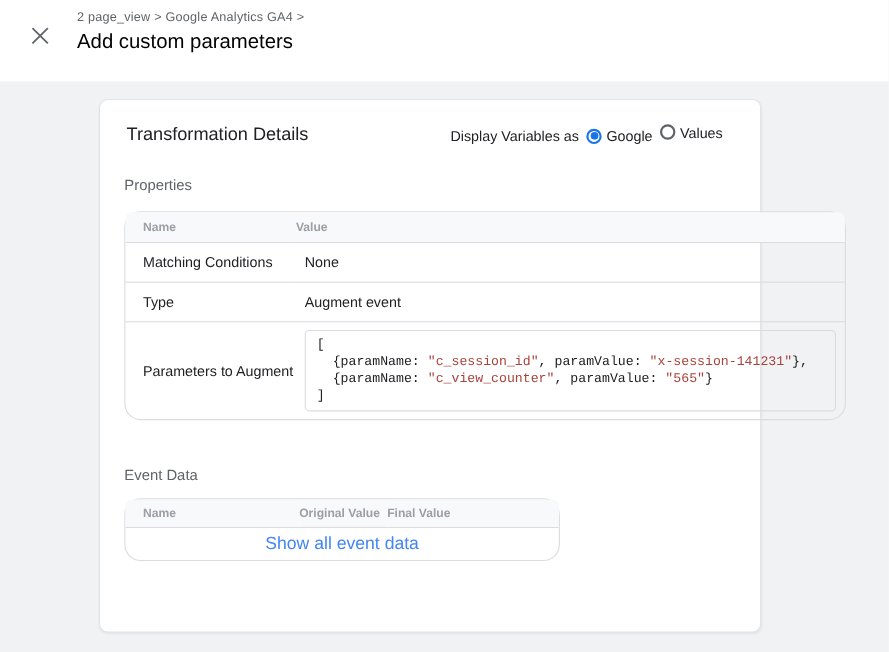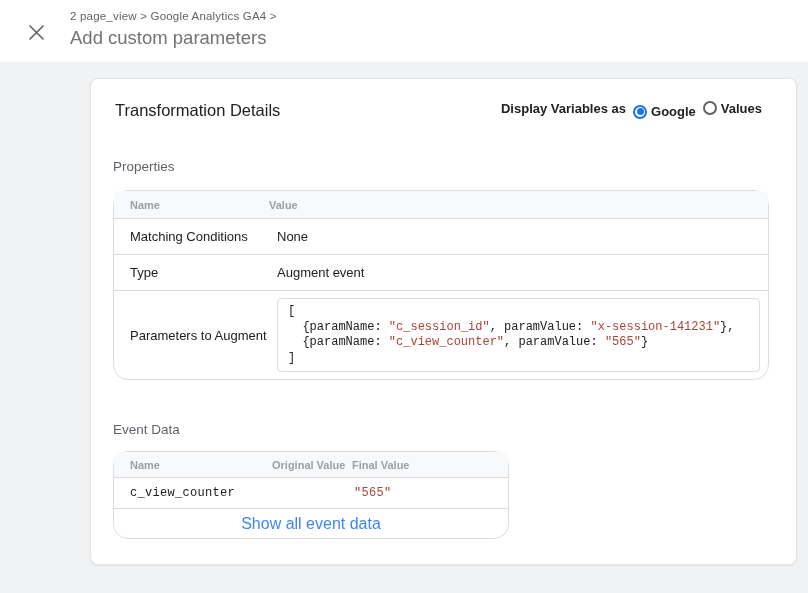--- a/index.html
+++ b/index.html
@@ -5,55 +5,55 @@
   * { box-sizing: border-box; }
   html,body { margin:0; padding:0; }
   body {
     width:808px; height:593px; overflow:hidden;
     background:#f0f2f4;
     font-family:"Liberation Sans", sans-serif;
     color:#202124;
   }
 
   
-  .topbar { position:relative; height:62px; background:#ffffff; }
+  .topbar { position:relative; height:74px; background:#ffffff; }
   .close-btn {
     position:absolute; left:24px; top:20px;
     width:24px; height:24px; padding:0;
     background:none; border:none; cursor:pointer;
     display:flex; align-items:center; justify-content:center;
   }
   .head-text { position:absolute; left:70px; top:9px; }
   .crumb { font-size:11.5px; color:#5f6368; letter-spacing:.2px; line-height:14px; }
-  .page-title { font-size:18.5px; color:#737373; font-weight:400; margin-top:3px; line-height:24px; }
+  .page-title { font-size:18.5px; color:#000000; font-weight:400; margin-top:3px; line-height:24px; }
 
   
   .page { padding-top:16px; }
   .card {
-    margin-left:90px; width:707px; min-height:485px;
+    margin-left:90px; width:602px; min-height:485px;
     background:#ffffff; border:1px solid #e1e3e6; border-radius:8px;
     box-shadow:0 1px 2px rgba(60,64,67,.08);
     padding:20px 22px 25px 22px;
   }
   .card-head { display:flex; justify-content:space-between; align-items:center; height:22px; }
   .card-title { font-size:16.5px; font-weight:400; margin:0; padding-left:2px; color:#202124; }
 
-  .display-toggle { display:flex; align-items:flex-start; font-size:13px; color:#202124; padding-right:12px;font-weight:bold; }
+  .display-toggle { display:flex; align-items:flex-end; font-size:13px; color:#202124; padding-right:12px; }
   .radio-opt { display:inline-flex; align-items:center; margin-left:7px; cursor:pointer; }
   .radio-circle {
     width:14px; height:14px; border-radius:50%;
     border:2px solid #5f6368;
     display:inline-flex; align-items:center; justify-content:center;
     flex:0 0 auto;
   }
   .radio-circle.sel { border-color: var(--accent,#1a73e8); }
   .radio-dot { width:7px; height:7px; border-radius:50%; background:var(--accent,#1a73e8); }
   .radio-label { margin-left:4px; }
 
-  .section-label { font-size:13.5px; color:#5f6368; margin-top:38px; line-height:16px; }
+  .section-label { font-size:13.5px; color:#5f6368; margin-top:28px; line-height:16px; }
   .section-label.event { margin-top:42px; }
 
   
   table {
     border-collapse:separate; border-spacing:0;
     margin-top:15px;
     border:1px solid var(--border,#dadce0); border-radius:15px;
     font-size:13px;
     table-layout:fixed;
   }
@@ -180,25 +180,20 @@
           <col>
         </colgroup>
       <thead>
         <tr>
           <th>Name</th>
           <th>Original Value</th>
           <th>Final Value</th>
         </tr>
       </thead>
       <tbody id="events-body">
-          <tr class="data-row">
-            <td class="name-cell mono">c_view_counter</td>
-            <td class="original-cell mono"></td>
-            <td class="final-cell">"565"</td>
-          </tr>
         </tbody>
       <tbody>
         <tr class="footer-row">
           <td colspan="3">
             <a class="footer-link">Show all event data</a>
           </td>
         </tr>
       </tbody>
     </table>
 

